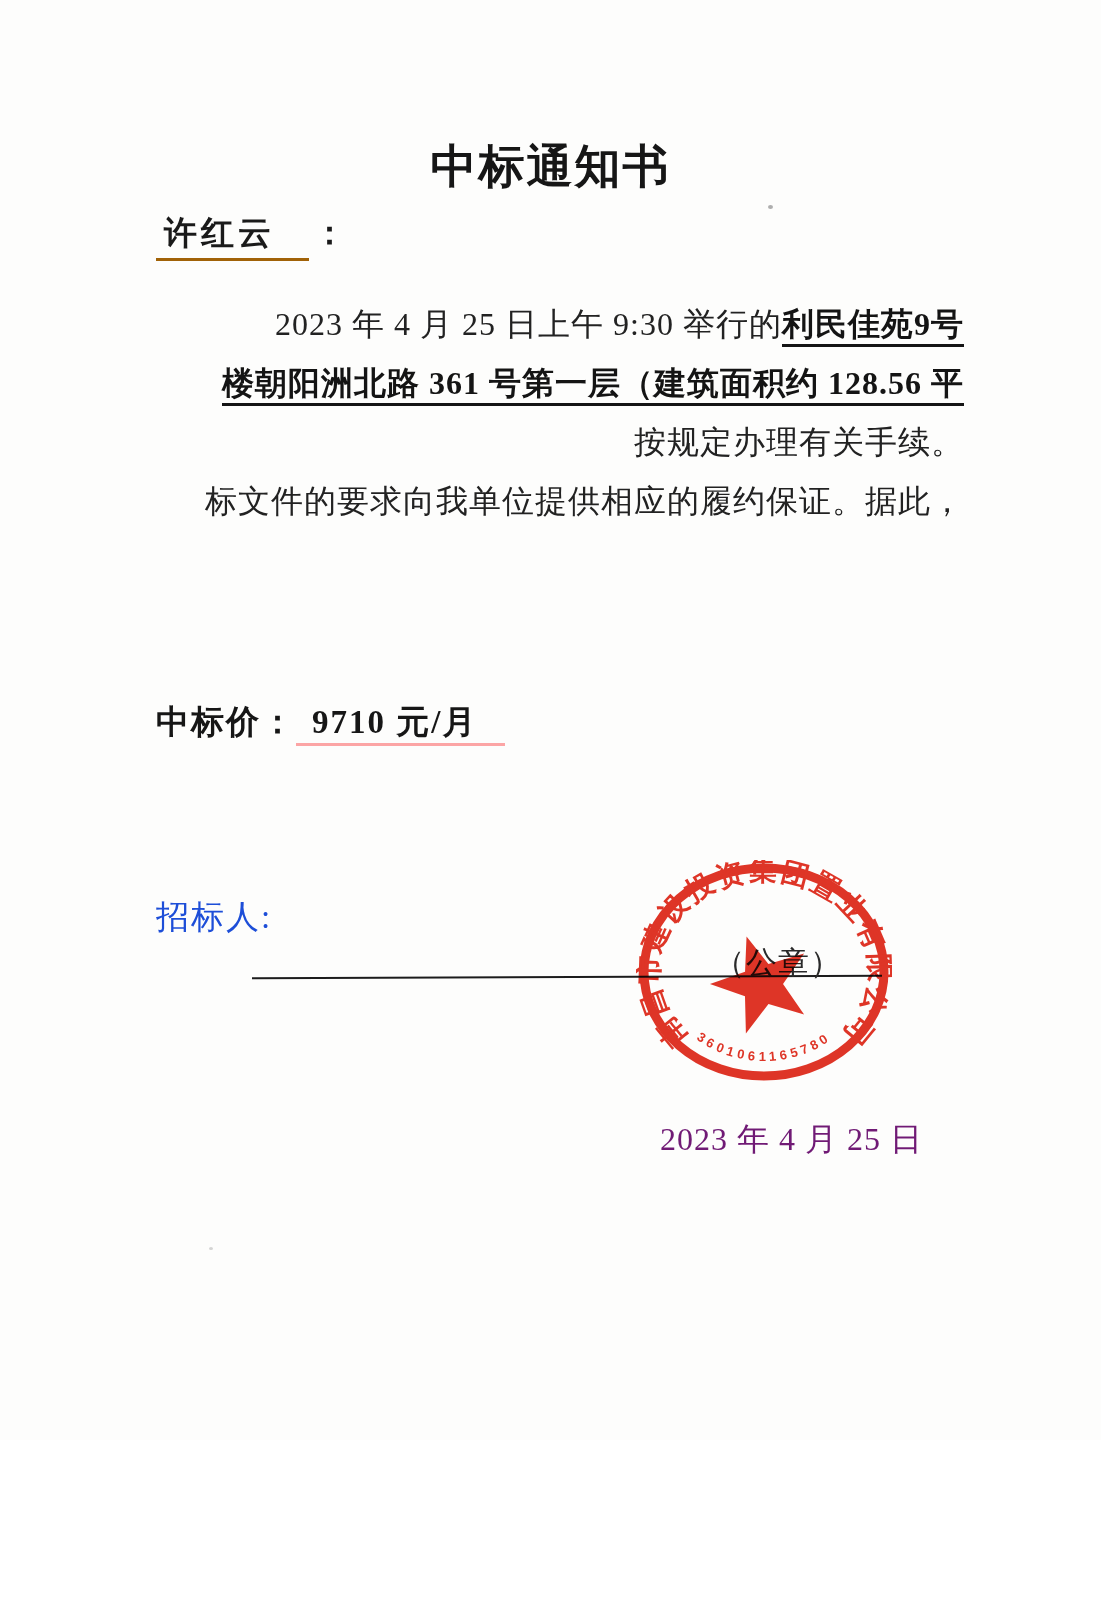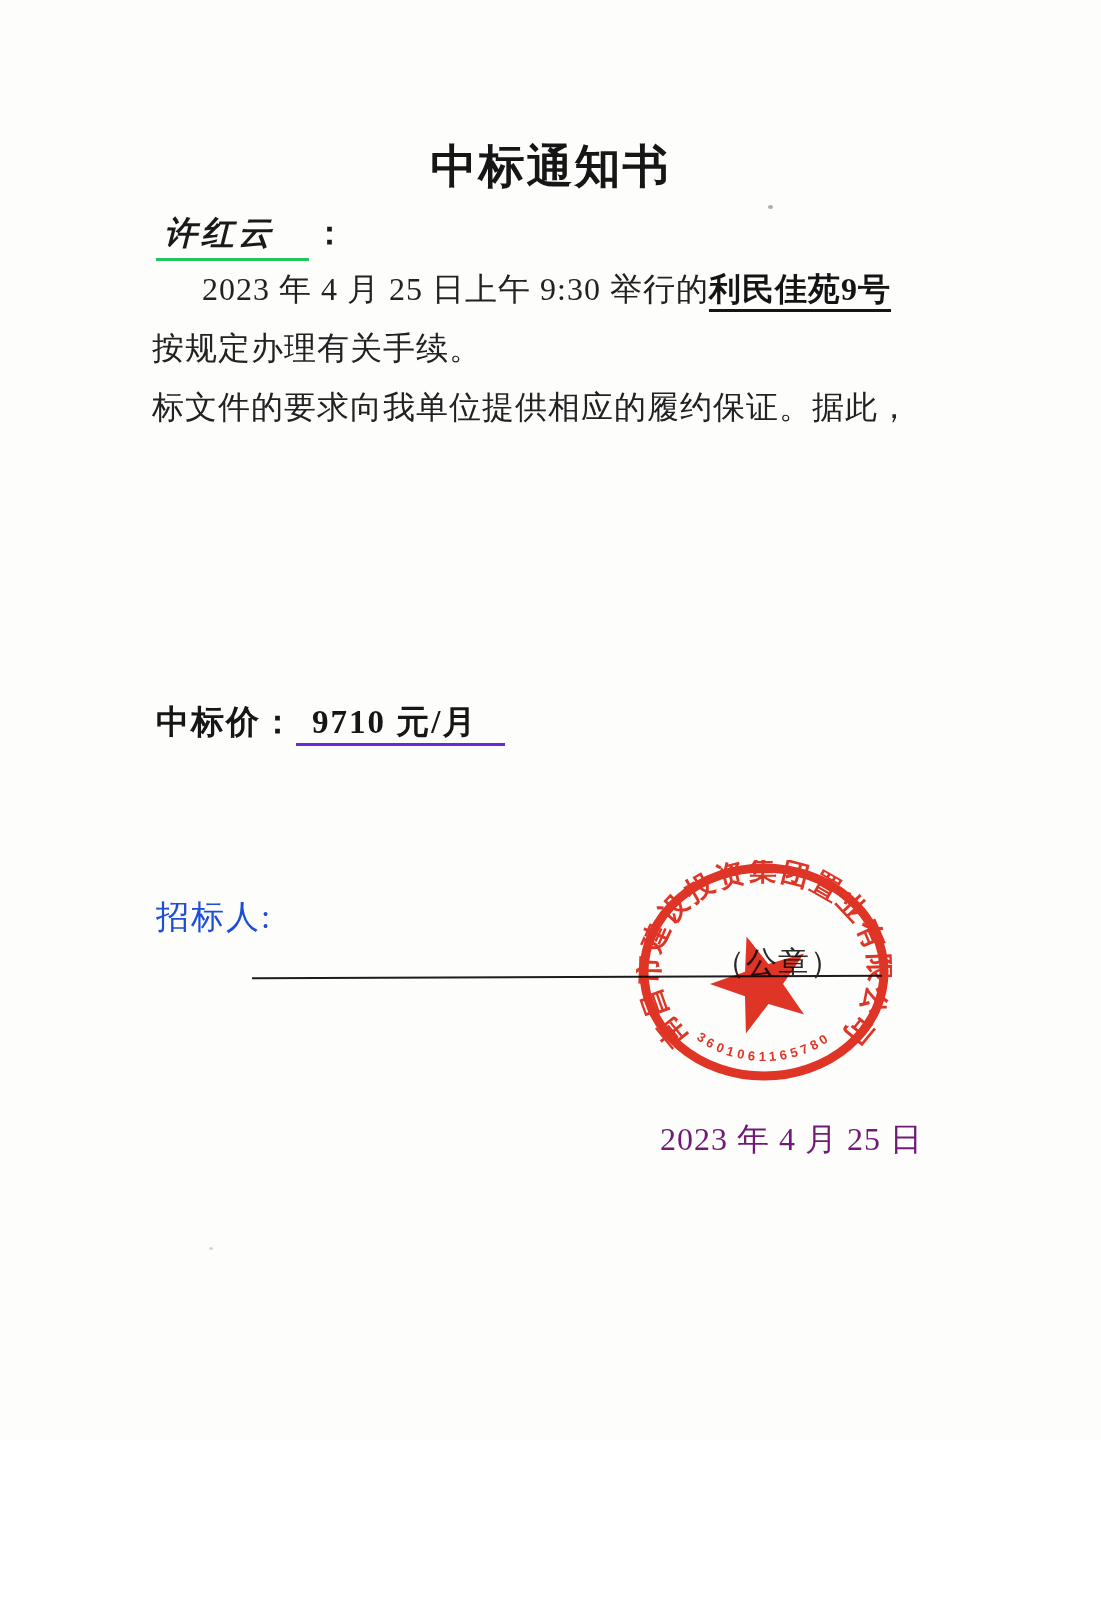--- a/index.html
+++ b/index.html
@@ -17,45 +17,45 @@
     font-size:46px;font-weight:700;letter-spacing:2px;
     color:#161616;
   }
   .recipient{
     position:absolute;top:212px;left:156px;
     font-size:33px;font-weight:600;color:#1a1a1a;
     line-height:42px;
   }
   .recipient .uname{
     display:inline-block;
-    border-bottom:3px solid #22c55e;
+    border-bottom:3px solid #a16207;
     padding:0 34px 4px 8px;
     letter-spacing:4px;
-    font-style:italic;
   }
   .recipient .colon{margin-left:4px;}
   .body-par{
-    position:absolute;top:260px;left:152px;width:812px;
+    position:absolute;top:295px;left:152px;width:812px;
     font-size:32px;line-height:59px;letter-spacing:1px;
     color:#222;
+    text-align:right;
   }
   .bline{white-space:nowrap;}
   .indent{padding-left:50px;}
   .bu{
     font-weight:700;color:#141414;
     border-bottom:3px solid #151515;
     padding-bottom:2px;
   }
   .price-line{
     position:absolute;top:700px;left:156px;
     font-size:33px;font-weight:700;color:#161616;
     letter-spacing:2px;line-height:44px;
   }
   .price-line .pval{
-    border-bottom:3px solid #6d28d9;
+    border-bottom:3px solid #fca5a5;
     padding:0 28px 3px 16px;
     letter-spacing:2px;
   }
   .bidder-line{
     position:absolute;top:896px;left:156px;
     font-size:33px;color:#1d4ed8;letter-spacing:2px;line-height:42px;
   }
   .sig-rule{
     position:absolute;top:976px;left:252px;width:630px;height:0;
     border-top:2.5px solid #1c1c1c;
@@ -103,20 +103,21 @@
 <div class="page">
 
   <div class="doc-title">中标通知书</div>
 
   <div class="recipient">
     <span class="uname">许红云</span><span class="colon">：</span>
   </div>
 
   <div class="body-par">
     <div class="bline indent"><span>2023 年 4 月 25 日上午 9:30 举行的</span><span class="bu">利民佳苑9号</span></div>
+    <div class="bline"><span class="bu">楼朝阳洲北路 361 号第一层（建筑面积约 128.56 平</span></div>
     <div class="bline">按规定办理有关手续。</div>
     <div class="bline">标文件的要求向我单位提供相应的履约保证。据此，</div>
   </div>
 
   <div class="price-line">
     <span>中标价：</span><span class="pval">9710 元/月</span>
   </div>
 
   <div class="bidder-line">
     <span>招标人:</span>

